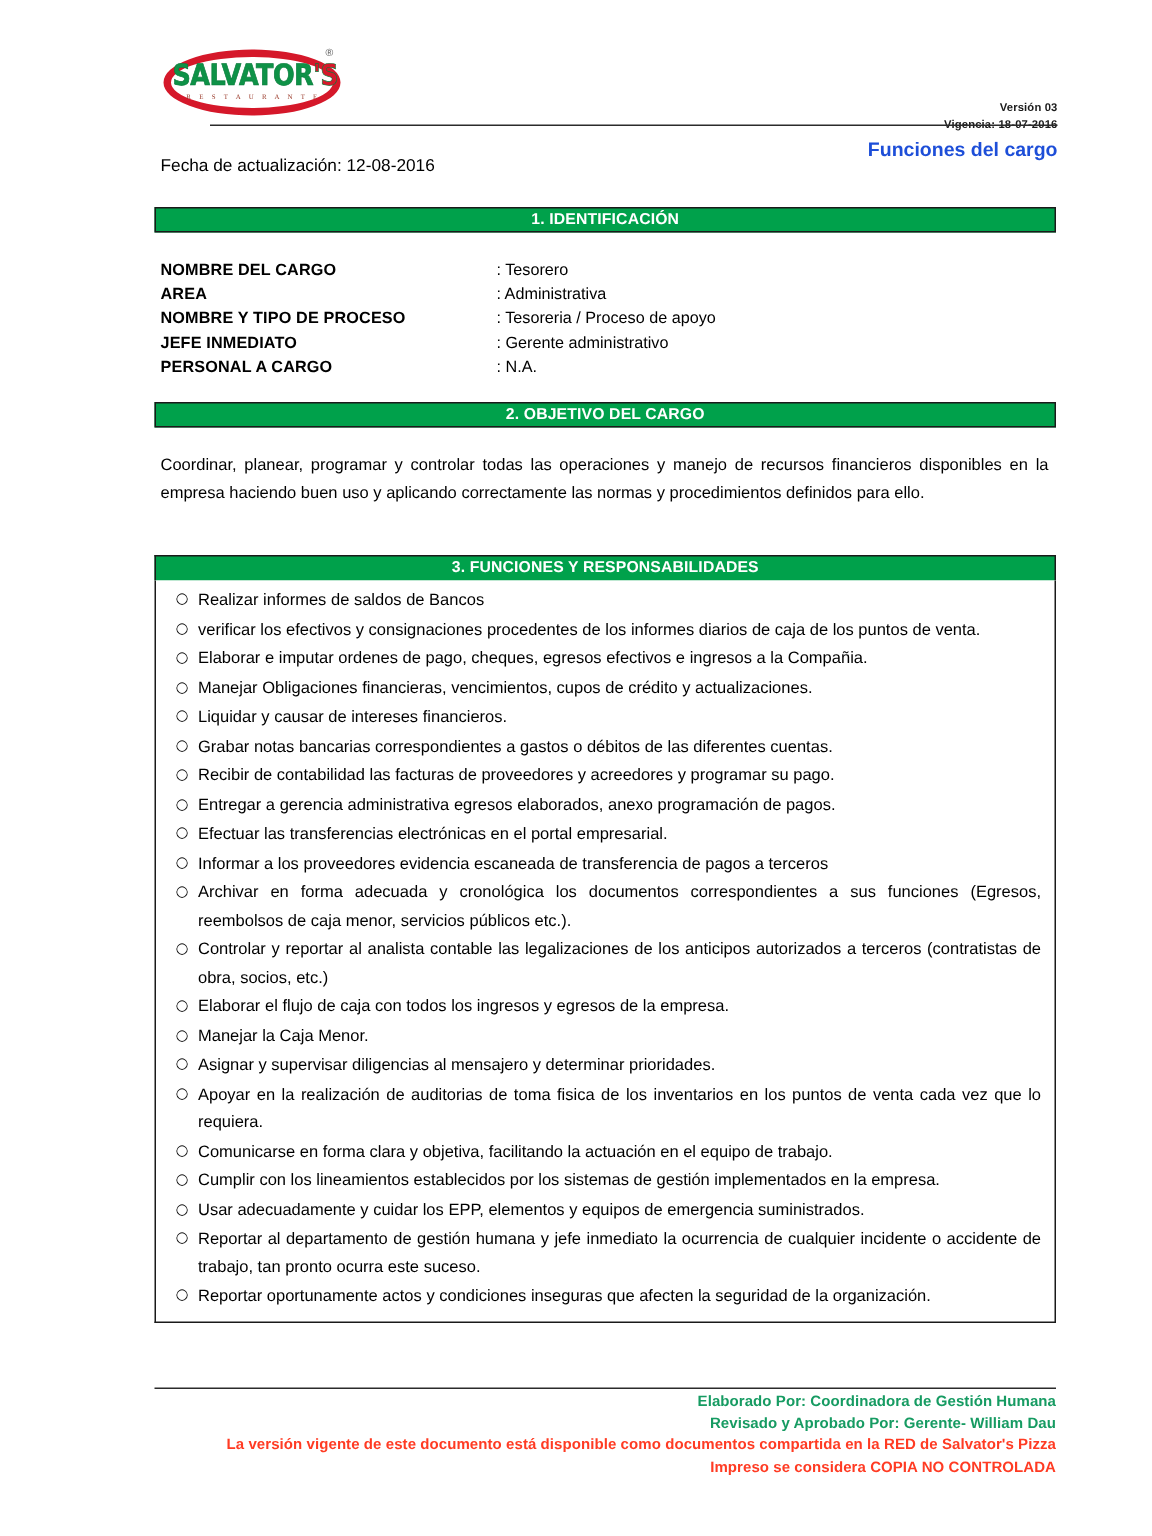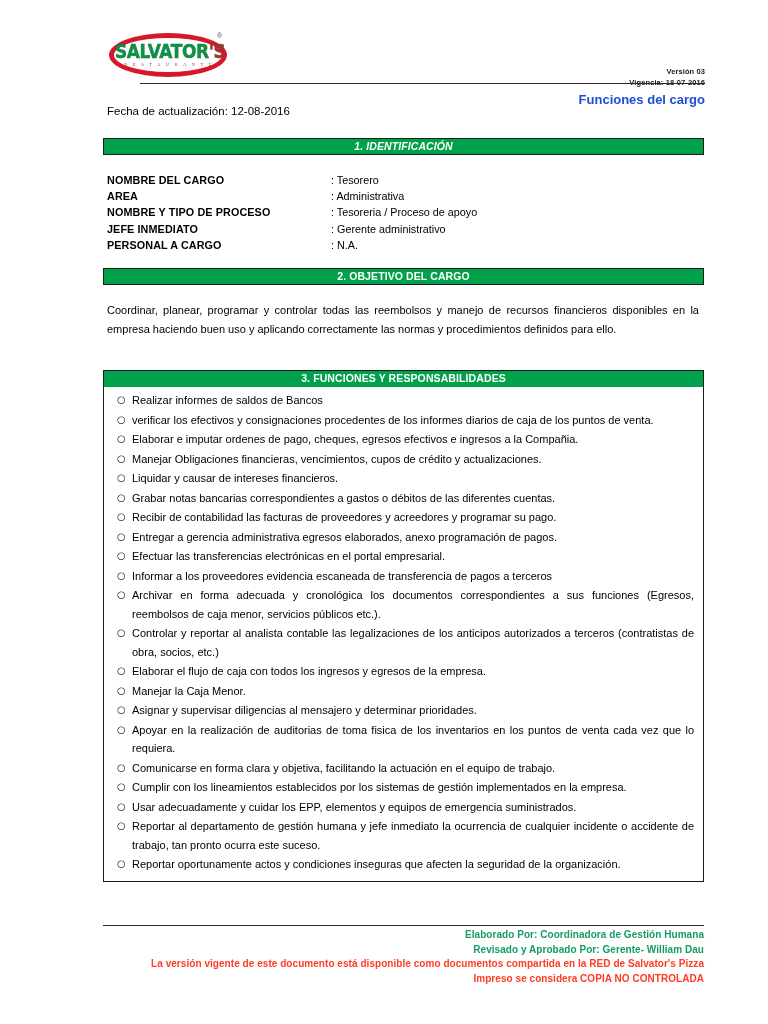--- a/index.html
+++ b/index.html
@@ -139,21 +139,21 @@
     background: #00A14B;
     border: 1px solid #1a1a1a;
     box-sizing: border-box;
     color: #ffffff;
     font-size: 10.5px;
     font-weight: 700;
     line-height: 15px;
     text-align: center;
     letter-spacing: 0.1px;
   }
-  #bar-identificacion { top: 138px; font-style: italic; }
+  #bar-identificacion { top: 138px; }
   #bar-objetivo       { top: 268px; }
   #bar-funciones      { top: 370px; border-bottom: none; }
 
   
   .ident {
     position: absolute;
     left: 107px;
     top: 172px;
     width: 600px;
   }
@@ -295,21 +295,21 @@
       <div class="ident-value">: Gerente administrativo</div>
     </div>
     <div class="ident-row">
       <div class="ident-label">PERSONAL A CARGO</div>
       <div class="ident-value">: N.A.</div>
     </div>
   </div>
 
   <div class="section-bar" id="bar-objetivo">2. OBJETIVO DEL CARGO</div>
 
-  <div class="objetivo">Coordinar, planear, programar y controlar todas las reembolsos y manejo de recursos financieros disponibles en la empresa haciendo buen uso y aplicando correctamente las normas y procedimientos definidos para ello.</div>
+  <div class="objetivo">Coordinar, planear, programar y controlar todas las operaciones y manejo de recursos financieros disponibles en la empresa haciendo buen uso y aplicando correctamente las normas y procedimientos definidos para ello.</div>
 
   <div class="section-bar" id="bar-funciones">3. FUNCIONES  Y RESPONSABILIDADES</div>
 
   <div class="func-box">
 
     <div class="func-item">
       <span class="bullet">○</span>
       <span class="func-text">Realizar informes de saldos de Bancos</span>
     </div>
     <div class="func-item">

